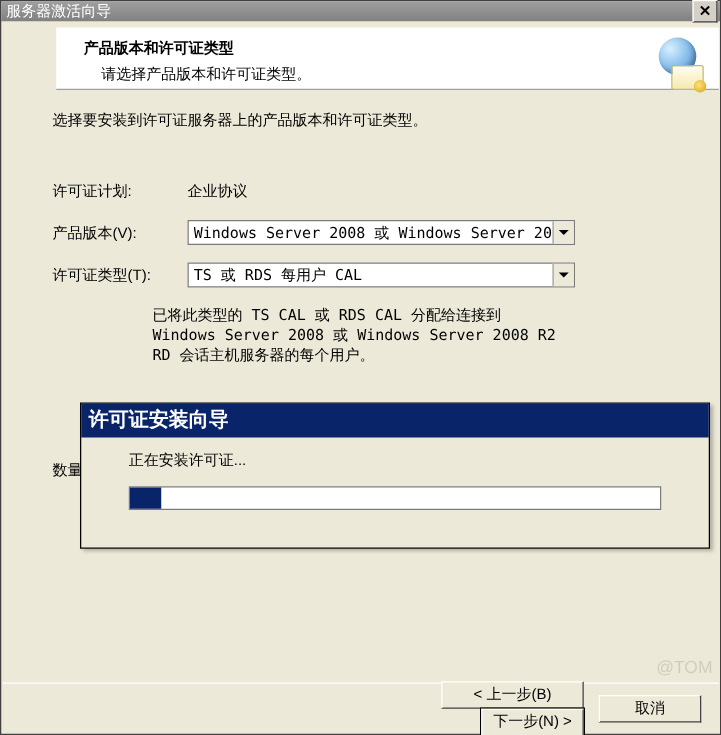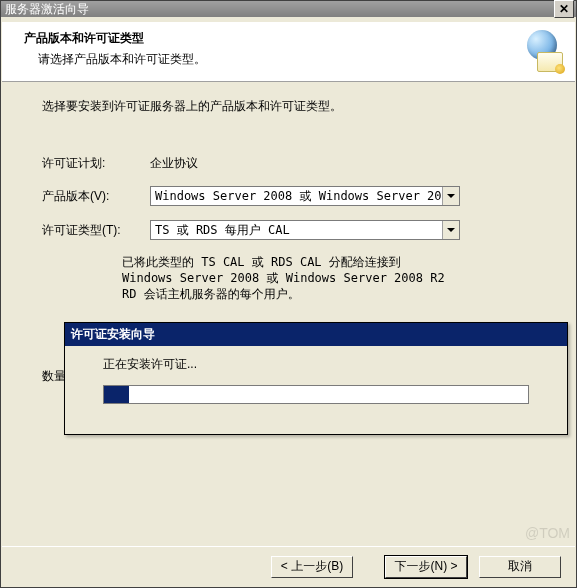--- a/index.html
+++ b/index.html
@@ -56,24 +56,25 @@
     position: absolute;
     top: 21px;
     left: 1px;
     right: 1px;
     bottom: 42px;
     background: #ece9d8;
   }
   .header-pane {
     background: #ffffff;
     border-bottom: 1px solid #a0a0a0;
-    height: 60px;
+    height: 50px;
     position: relative;
     padding: 8px 16px 0 22px;
     box-sizing: border-box;
+    margin-left: 43px;
   }
   .header-title {
     font-weight: bold;
     font-size: 12px;
   }
   .header-sub {
     margin-top: 4px;
     margin-left: 14px;
     font-size: 12px;
   }
@@ -182,21 +183,21 @@
     top: 300px;
     width: 502px;
     background: #ece9d8;
     border: 1px solid #000;
     box-shadow: 2px 2px 3px rgba(0,0,0,.25);
   }
   .inner-title {
     background: #0a246a;
     color: #fff;
     font-weight: bold;
-    font-size: 12px;
+    font-size: 16px;
     padding: 3px 6px;
   }
   .inner-body {
     padding: 10px 38px 30px 38px;
   }
   .inner-status {
     margin-bottom: 12px;
   }
   .progress-outer {
     width: 100%;
@@ -250,20 +251,21 @@
     cursor: pointer;
     margin-left: 0;
     box-sizing: border-box;
   }
   .btn.default {
     box-shadow: 0 0 0 1px #000;
     margin-left: 32px;
   }
   .btn-group {
     display: flex;
+    flex-direction: column;
   }
   .btn-gap {
     width: 12px;
   }
   .watermark {
     position: absolute;
     right: 6px;
     bottom: 46px;
     color: rgba(0,0,0,0.12);
     font-size: 14px;

